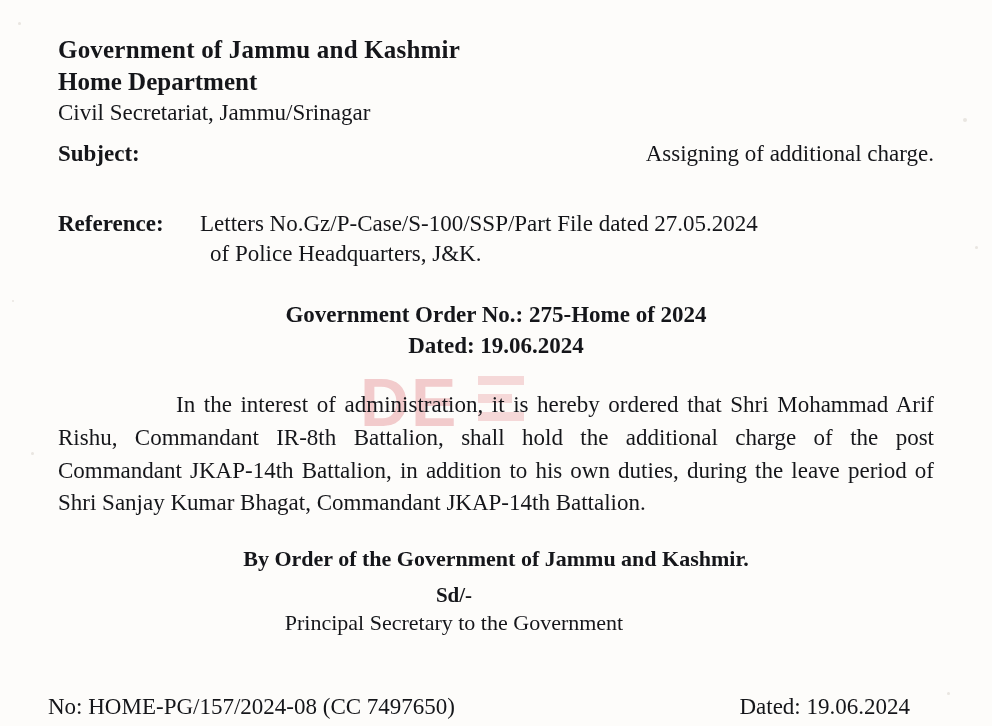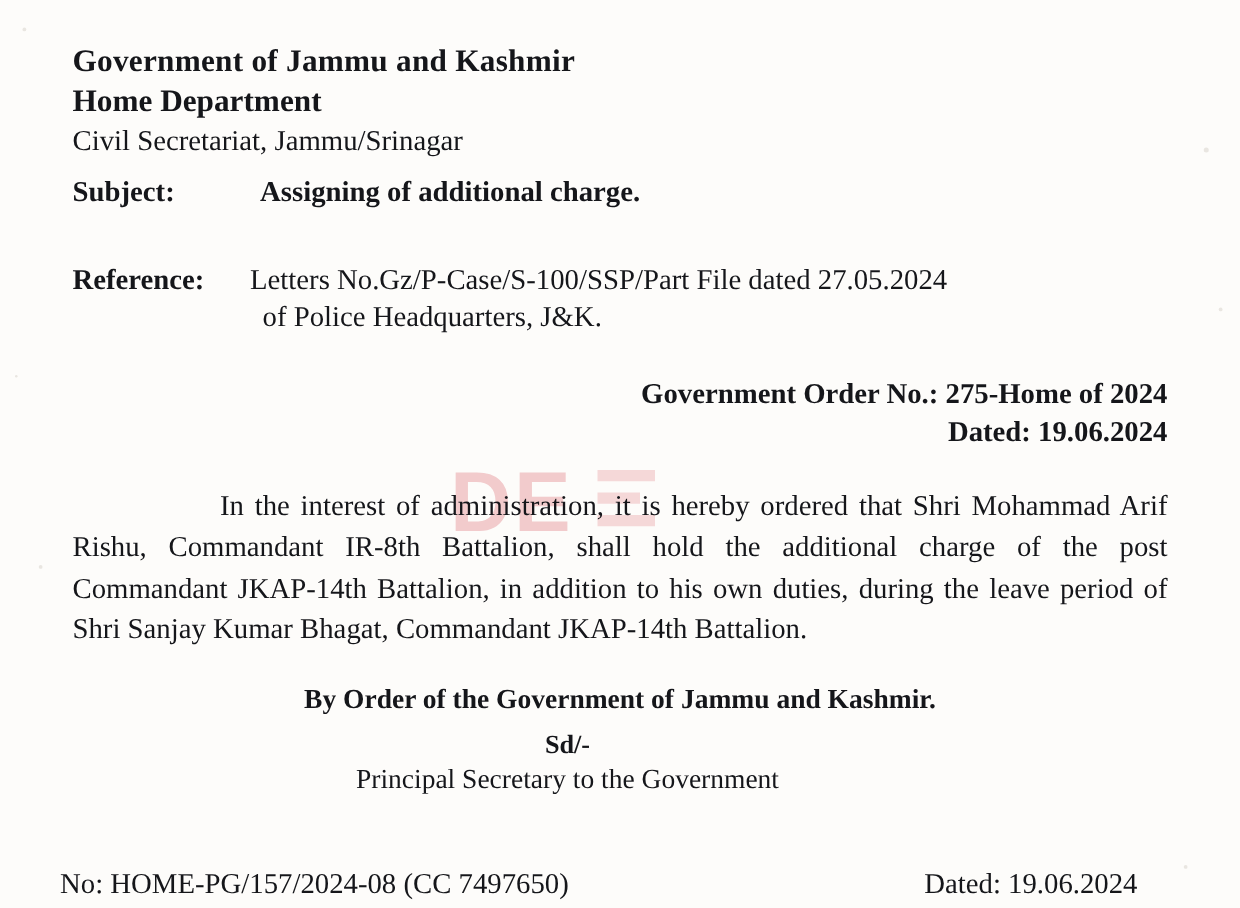--- a/index.html
+++ b/index.html
@@ -84,33 +84,33 @@
   }
   .kv .k {
     font-weight: bold;
     flex: 0 0 auto;
     white-space: nowrap;
   }
   .kv .v {
     flex: 1 1 auto;
   }
   .subject-row .k { width: 142px; }
-  .subject-row .v { font-weight: bold; padding-left: 8px; }
+  .subject-row .v { font-weight: normal; padding-left: 8px; text-align: right; }
 
   .ref-row { margin-top: 40px; }
   .ref-row .k { width: 142px; }
   .ref-row .v {
     text-align: justify;
     text-align-last: left;
     padding-left: 0;
   }
   .ref-line2 { display: block; padding-left: 10px; }
 
   .order-block {
-    text-align: right;
+    text-align: center;
     font-weight: bold;
     font-size: 23px;
     line-height: 1.35;
     margin-top: 30px;
   }
 
   .body-para {
     margin-top: 28px;
     font-size: 23px;
     line-height: 1.42;

